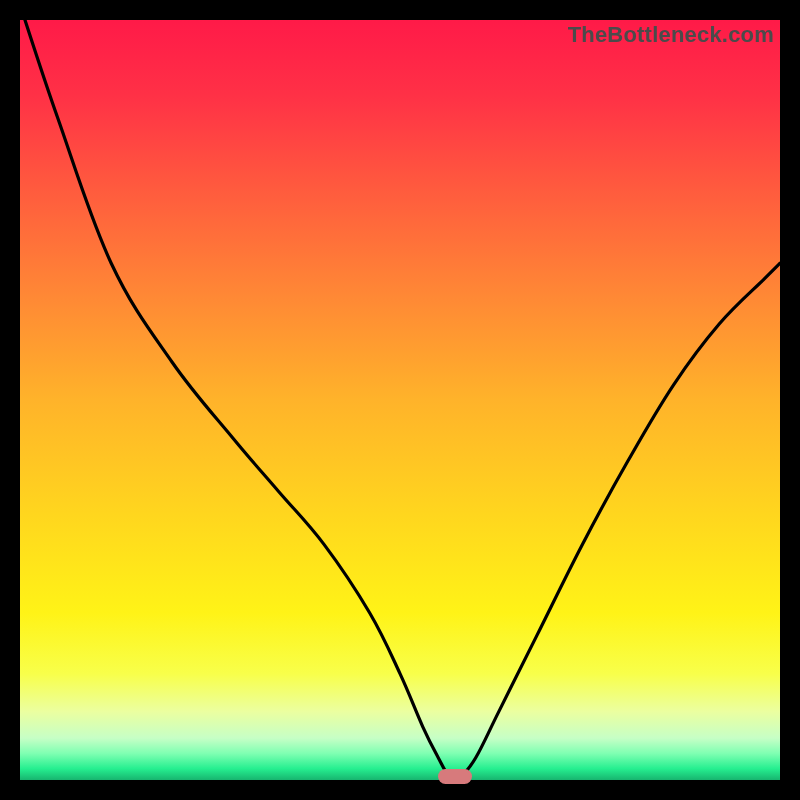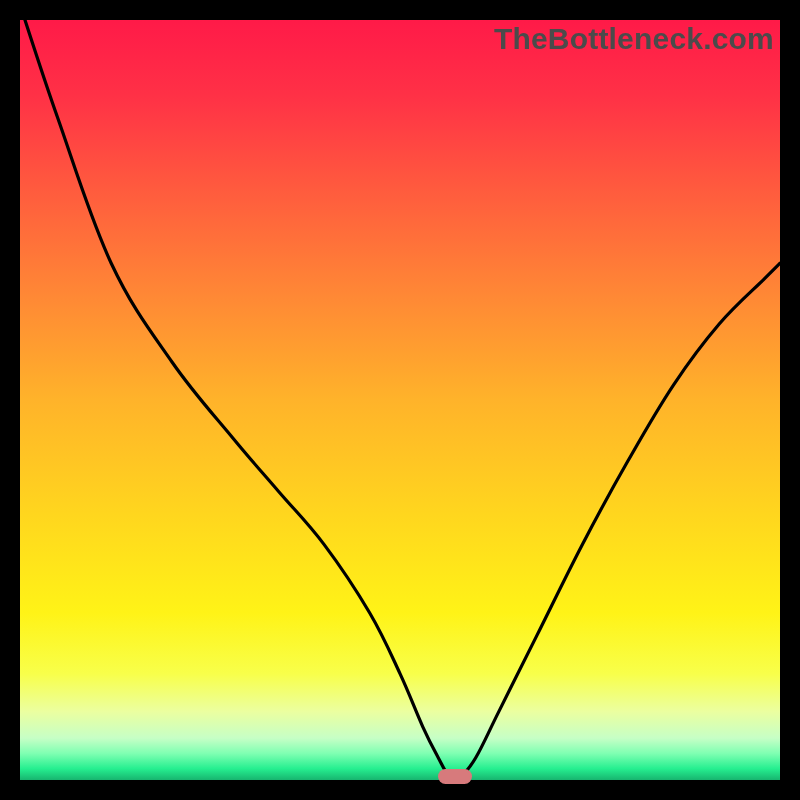--- a/index.html
+++ b/index.html
@@ -24,21 +24,21 @@
     left: 0;
     top: 0;
     width: 760px;
     height: 760px;
   }
   .watermark {
     position: absolute;
     top: 2px;
     right: 6px;
     color: #4b4b4b;
-    font-size: 30px;
+    font-size: 22px;
     font-weight: 600;
     letter-spacing: 0.2px;
     user-select: none;
   }
   svg.curve {
     position: absolute;
     left: 0;
     top: 0;
     width: 760px;
     height: 760px;

